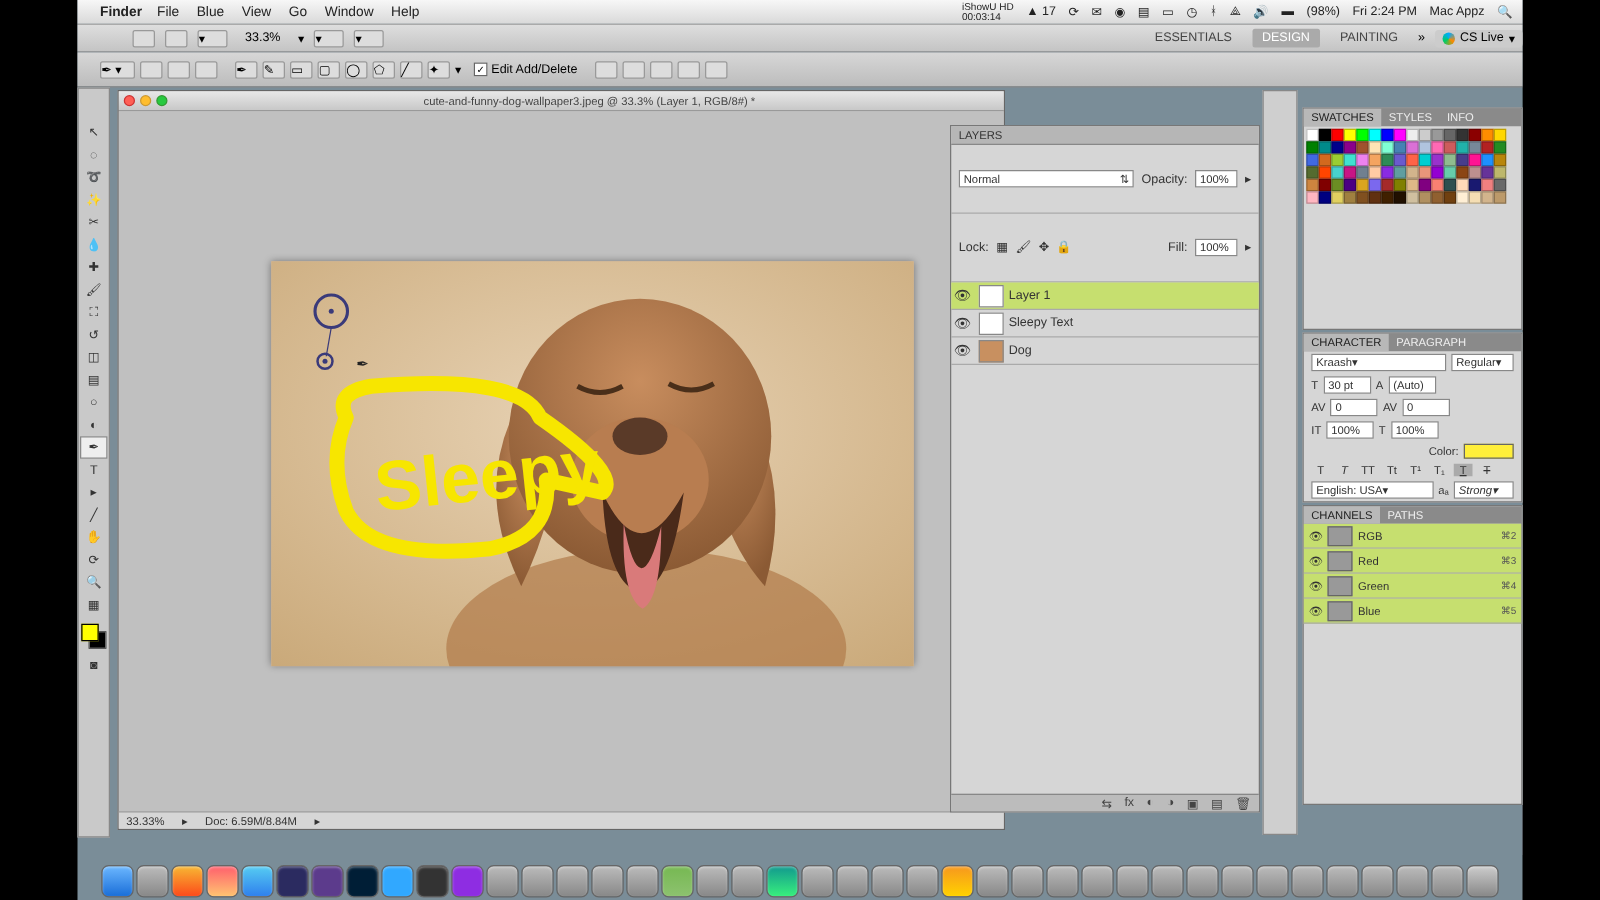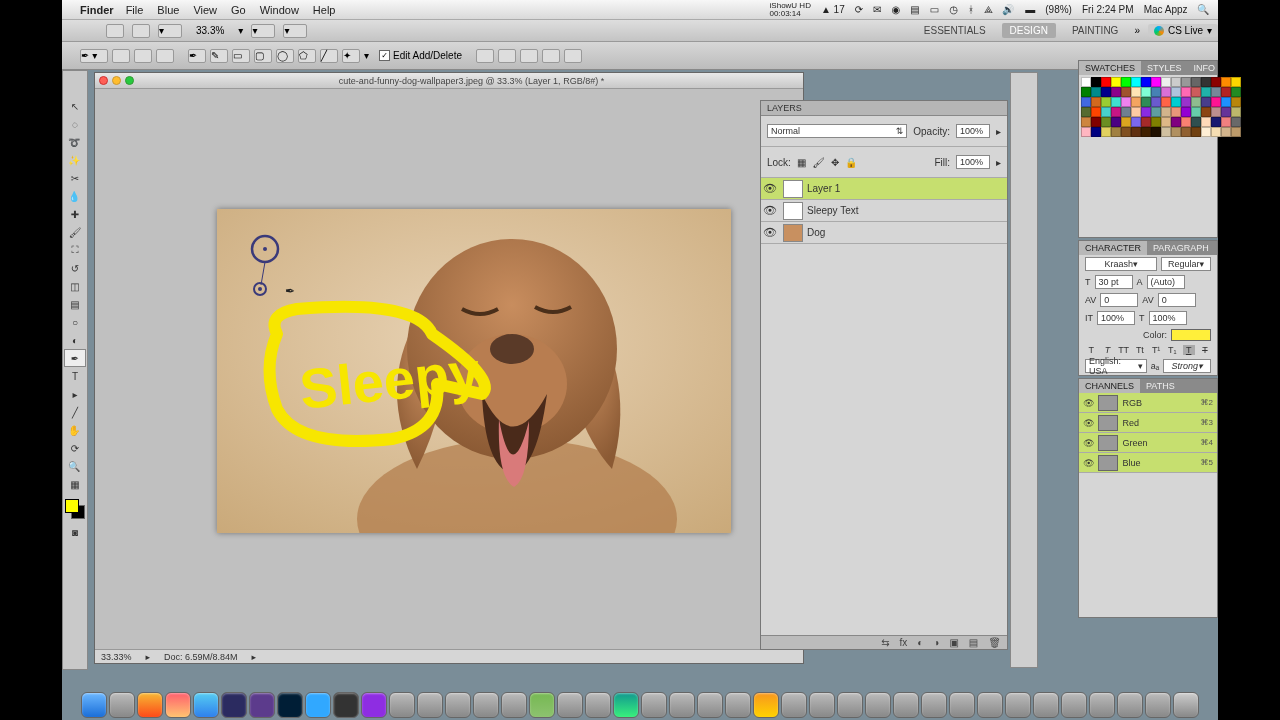--- a/index.html
+++ b/index.html
@@ -50,40 +50,40 @@
   .canvas{position:absolute;left:122px;top:120px;width:514px;height:324px;background:#d7b998;
     box-shadow:0 0 6px rgba(0,0,0,.4);}
   .canvas svg{position:absolute;left:0;top:0;width:100%;height:100%;}
   .docwin .status{position:absolute;left:0;bottom:0;height:14px;width:100%;
     background:#d6d6d6;border-top:1px solid #999;display:flex;align-items:center;
     font-size:9px;color:#333;gap:14px;padding-left:6px;}
   
   .layersPanel{position:absolute;left:698px;top:100px;width:248px;height:550px;
     background:#d6d6d6;border:1px solid #777;font-size:10px;color:#333;}
   .panelTab{background:#b6b6b6;padding:2px 6px;font-size:9px;color:#333;border-bottom:1px solid #888;}
-  .layersPanel .row1{display:flex;align-items:center;padding:8px 6px;border-bottom:1px solid #aaa;gap:6px;}
+  .layersPanel .row1{display:flex;align-items:center;padding:20px 6px;border-bottom:1px solid #aaa;gap:6px;}
   .layersPanel .field{border:1px solid #888;background:#fff;padding:0 3px;font-size:9px;height:14px;display:flex;align-items:center;min-width:34px;}
   .layersPanel .layer{display:flex;align-items:center;height:22px;border-bottom:1px solid #aaa;}
   .layersPanel .eye{width:18px;text-align:center;font-size:11px;}
   .layersPanel .thumb{width:20px;height:18px;background:#fff;border:1px solid #888;margin:0 4px;}
   .layersPanel .layer.active{background:#c6df6f;}
   .layersPanel .footer{position:absolute;bottom:0;left:0;right:0;height:14px;
     background:#bcbcbc;border-top:1px solid #888;display:flex;justify-content:flex-end;
     gap:10px;padding:0 6px;font-size:10px;color:#444;align-items:center;}
   
-  .rightcol{position:absolute;right:0;top:60px;width:140px;bottom:30px;}
+  .rightcol{position:absolute;right:0;top:86px;width:176px;bottom:30px;}
   .panel{background:#d6d6d6;border:1px solid #777;font-size:9px;color:#333;margin-bottom:2px;}
   .panel .tabs{display:flex;background:#8a8a8a;color:#eee;font-size:9px;}
   .panel .tabs span{padding:2px 6px;}
   .panel .tabs span.active{background:#b8b8b8;color:#222;}
   .swatchgrid{display:grid;grid-template-columns:repeat(16,10px);grid-auto-rows:10px;gap:0;padding:2px;}
   .swatchgrid div{border:1px solid rgba(0,0,0,.25);}
   .charpanel .r{display:flex;align-items:center;gap:4px;padding:2px 6px;}
   .charpanel .sel,.charpanel .inp{border:1px solid #888;background:#fff;padding:0 3px;height:14px;font-size:9px;display:flex;align-items:center;}
-  .charpanel .inp{width:38px;} .charpanel .sel{flex:1;justify-content:center;}
+  .charpanel .inp{width:38px;} .charpanel .sel{flex:1;justify-content:flex-start;}
   .charpanel .colorbox{width:40px;height:12px;background:#ffef3a;border:1px solid #666;}
   .charpanel .btnrow span{display:inline-block;width:15px;text-align:center;font-size:9px;}
   .chpanel .ch{display:flex;align-items:center;height:20px;border-bottom:1px solid #aaa;background:#c6df6f;padding:0 4px;}
   .chpanel .ch .th{width:20px;height:16px;background:#999;border:1px solid #666;margin:0 4px;}
   .chpanel .ch .sc{margin-left:auto;font-size:8px;color:#555;}
   
   .dock{position:absolute;left:0;bottom:2px;width:100%;height:34px;display:flex;
     justify-content:center;align-items:flex-end;gap:2px;}
   .dock .ic{width:26px;height:26px;border-radius:6px;
     background:linear-gradient(#bbb,#888);border:1px solid #666;

